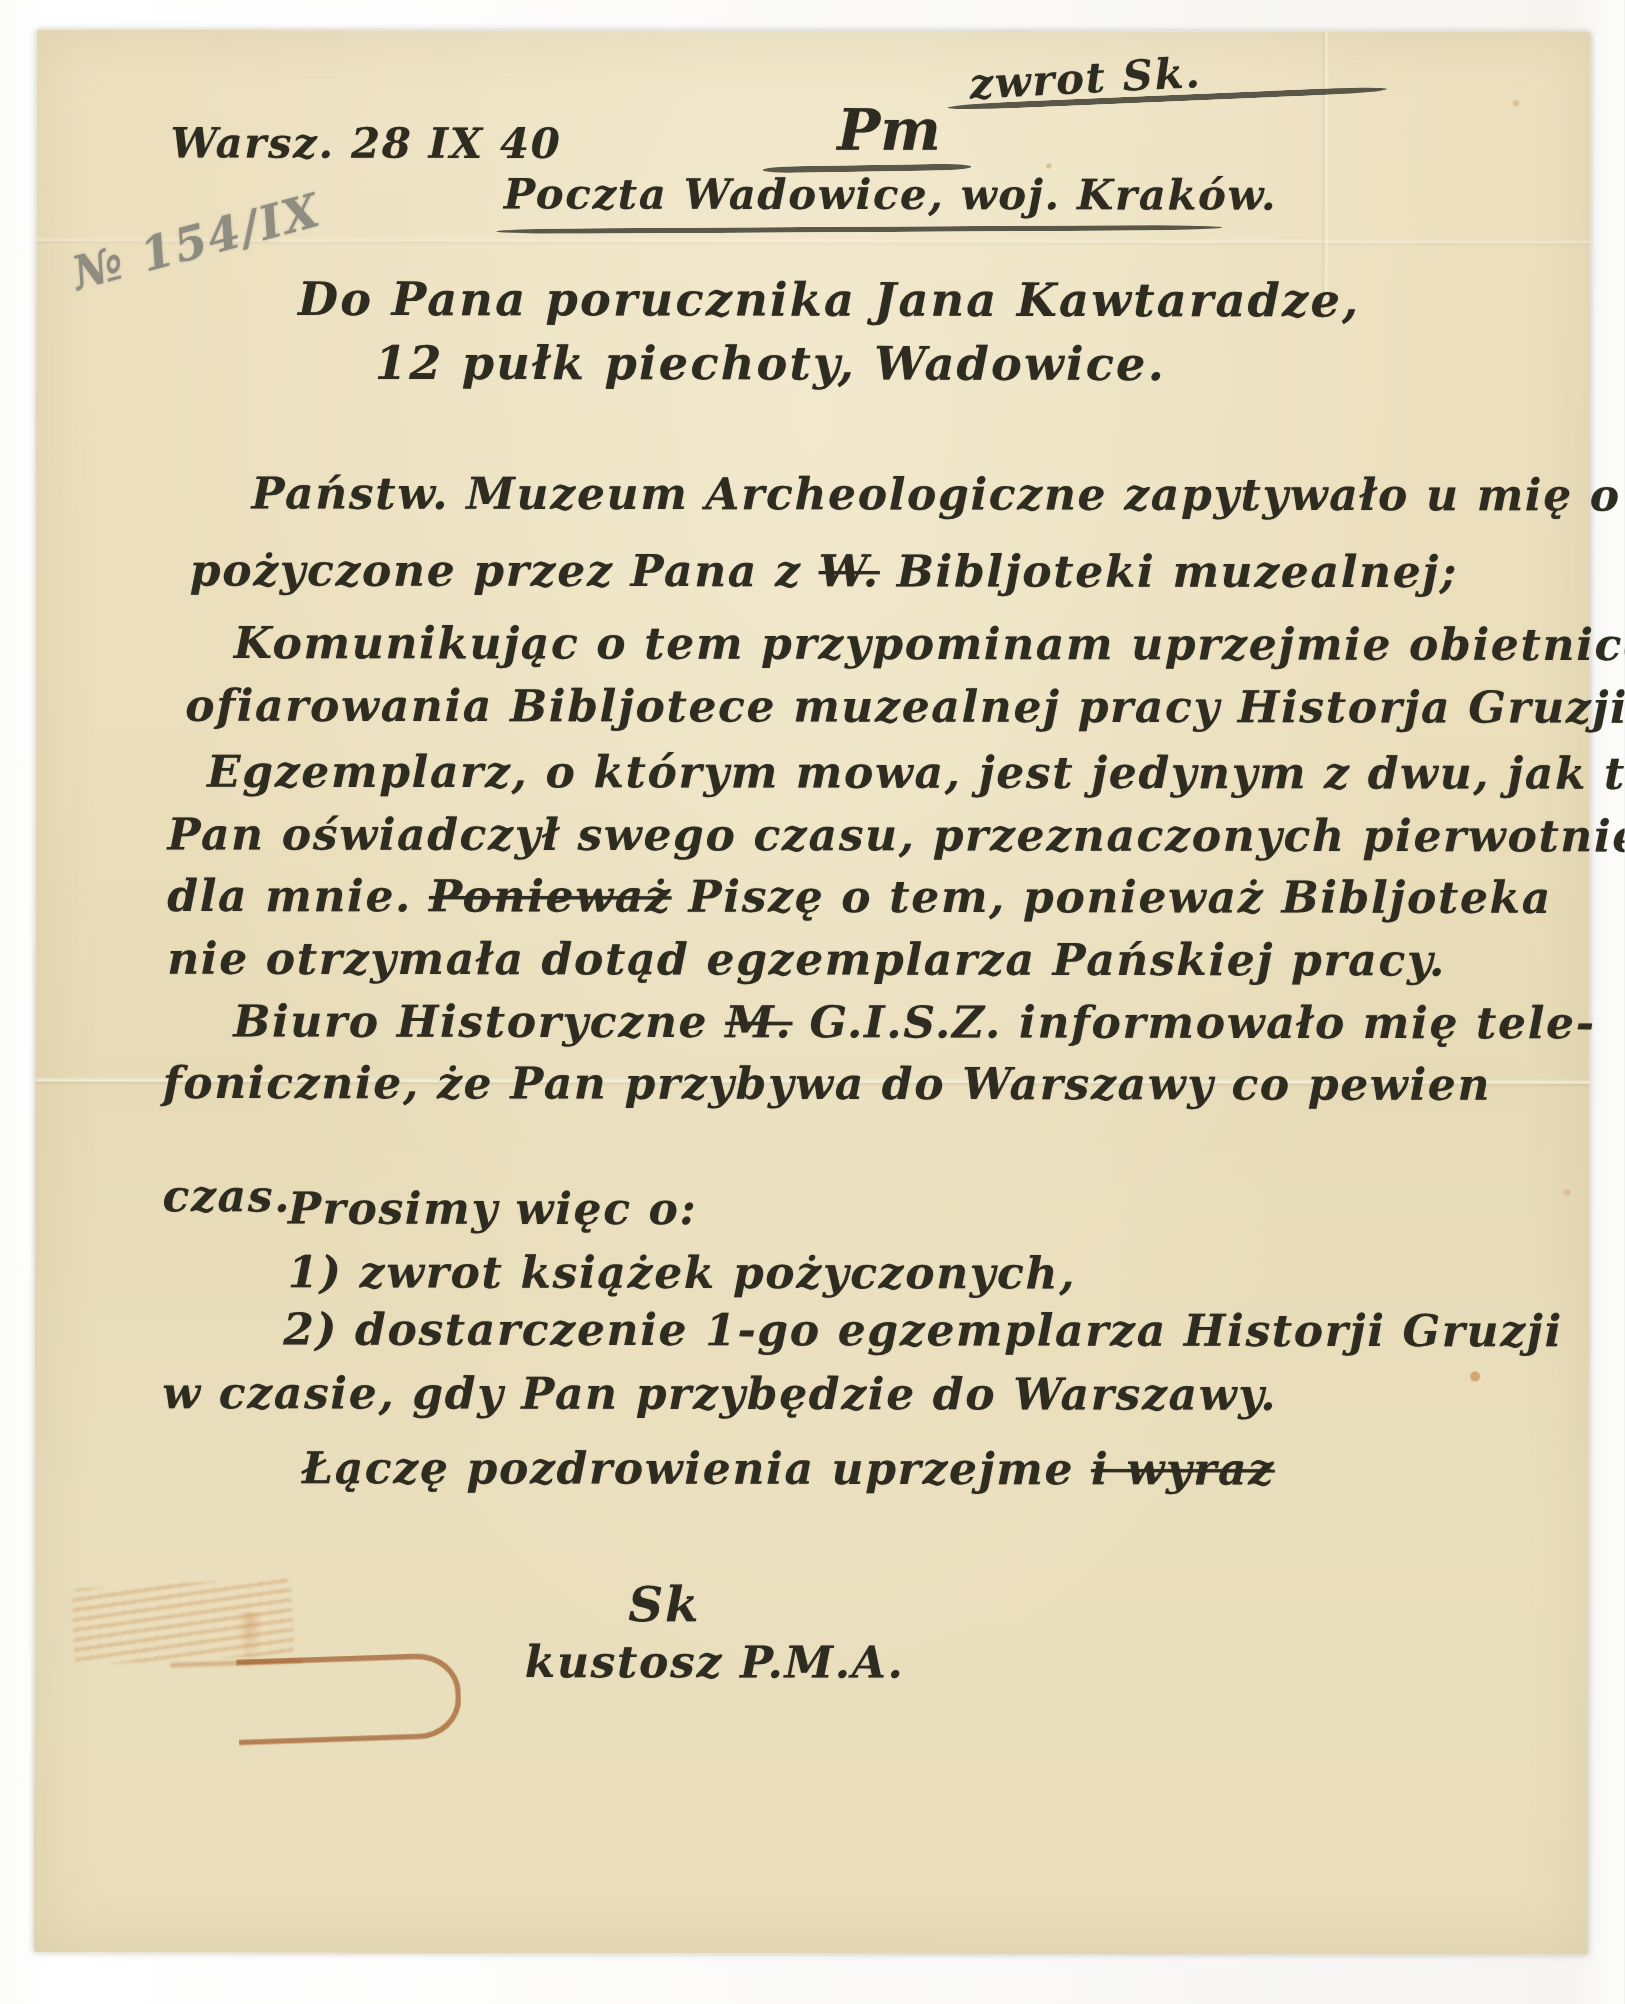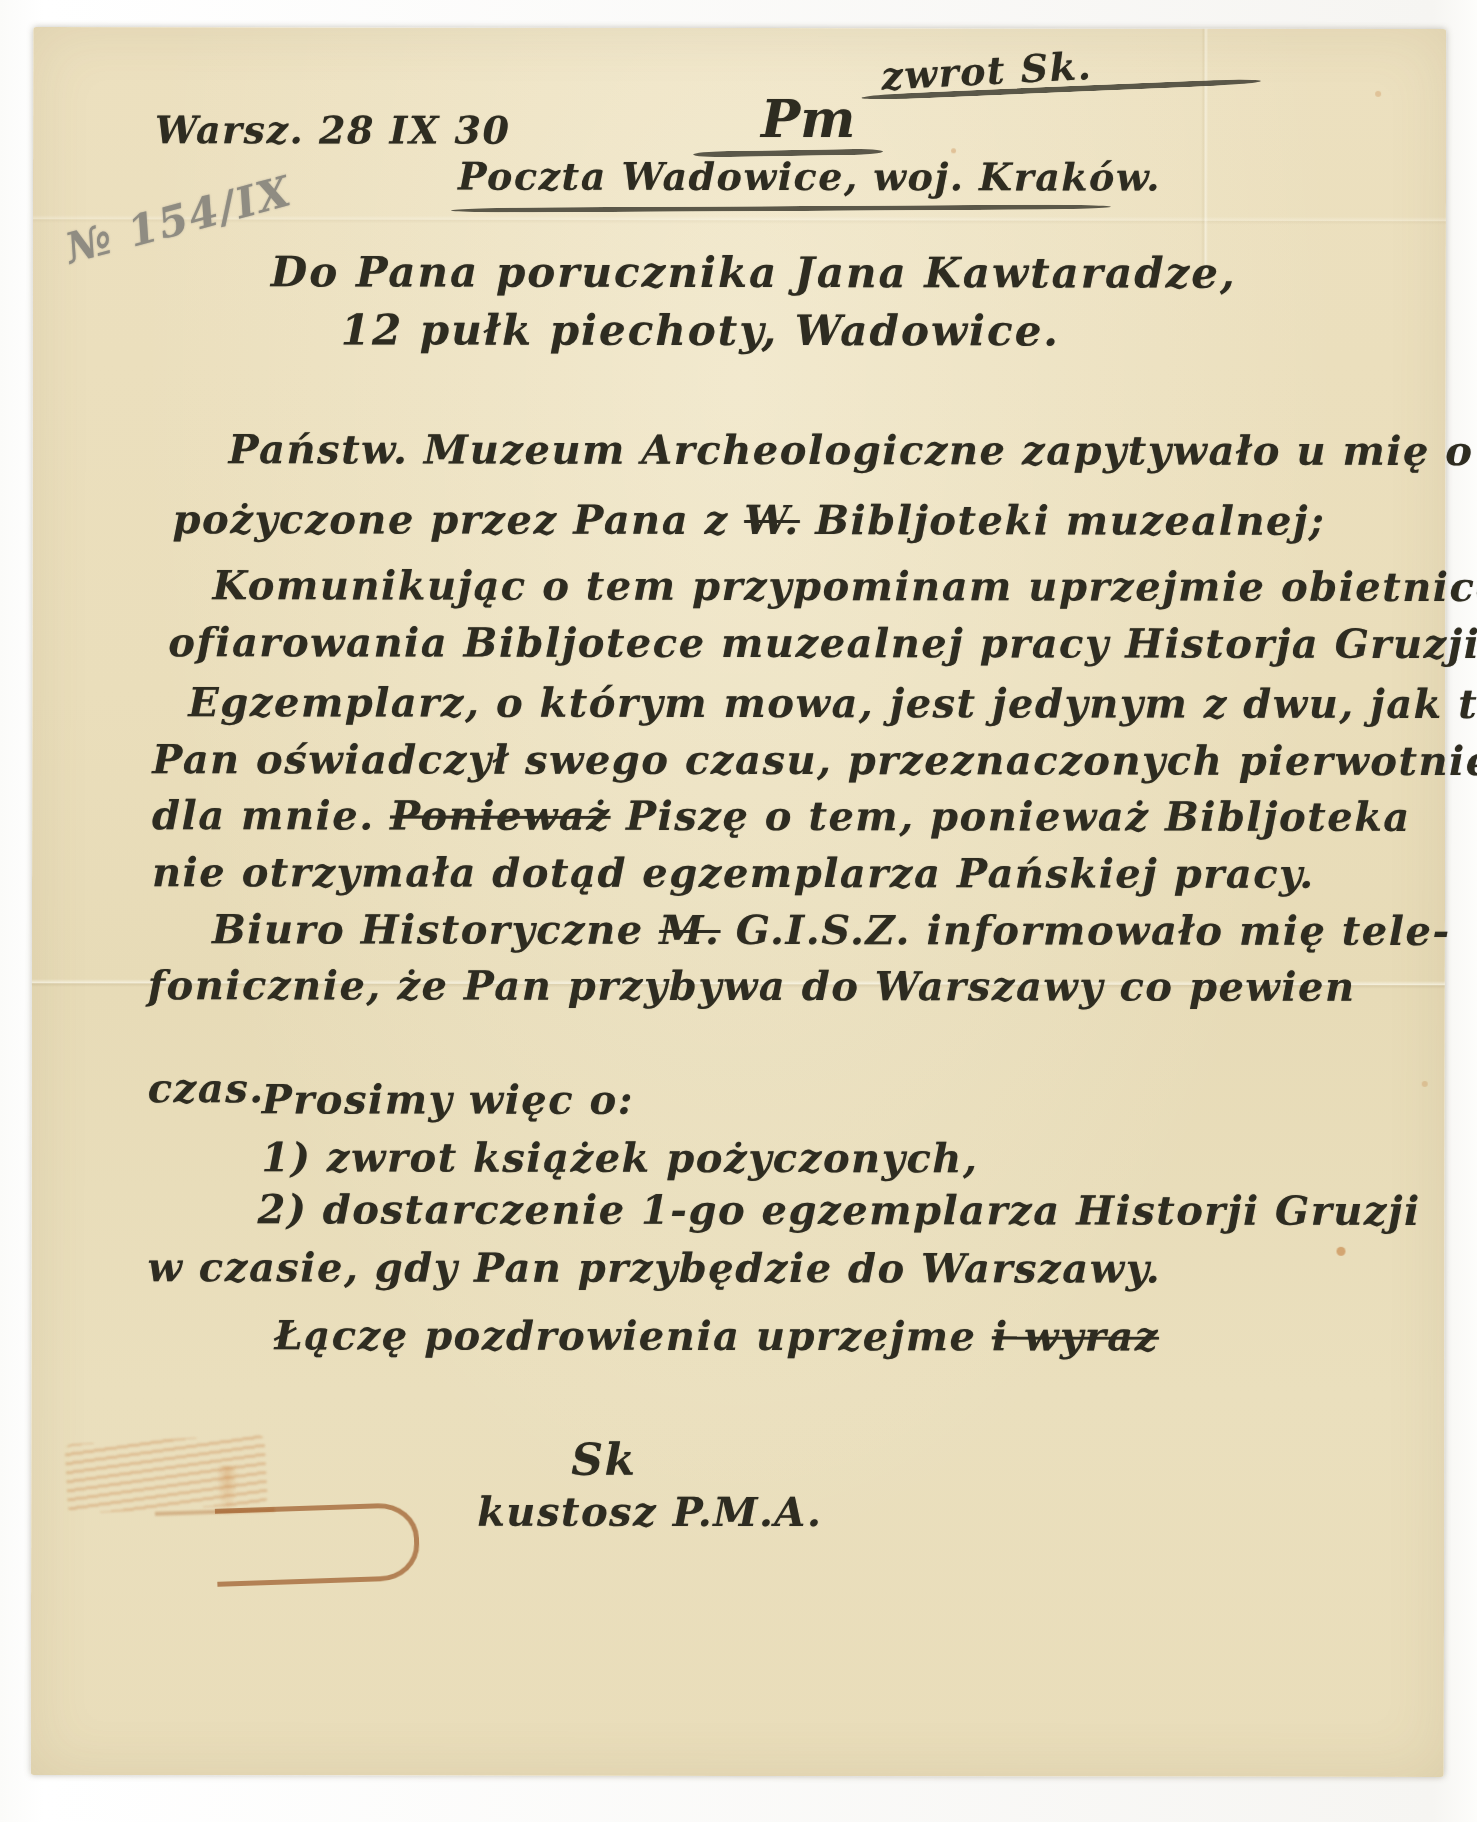--- a/index.html
+++ b/index.html
@@ -70,21 +70,21 @@
 <div class="scan">
   <div class="paper">
 
     <div class="crease-h" style="top:952px;"></div>
     <div class="crease-h" style="top:188px;opacity:.5;"></div>
     <div class="crease-v" style="left:1168px;height:260px;"></div>
 
     <div class="hw sz-head" style="left:848px;top:22px;transform:rotate(-3deg);">zwrot Sk.</div>
     <div class="underline" style="left:828px;top:58px;width:400px;transform:rotate(-2.5deg);border-bottom-width:6px;"></div>
 
-    <div class="hw sz-head" style="left:122px;top:82px;">Warsz. 28 IX 30</div>
+    <div class="hw sz-head" style="left:122px;top:82px;">Warsz. 28 IX 40</div>
 
     <div class="pencil" style="left:30px;top:168px;">№ 154/IX</div>
 
     <div class="hw monogram" style="left:728px;top:62px;">Pm</div>
     <div class="underline" style="left:660px;top:122px;width:190px;transform:rotate(-1deg);border-bottom-width:6px;"></div>
 
     <div class="hw sz-head" style="left:425px;top:128px;">Poczta Wadowice, woj. Kraków.</div>
     <div class="underline" style="left:418px;top:178px;width:660px;transform:rotate(-.4deg);border-bottom-width:5px;"></div>
 
     <div class="hw sz-addr" style="left:238px;top:222px;">Do Pana porucznika Jana Kawtaradze,</div>

